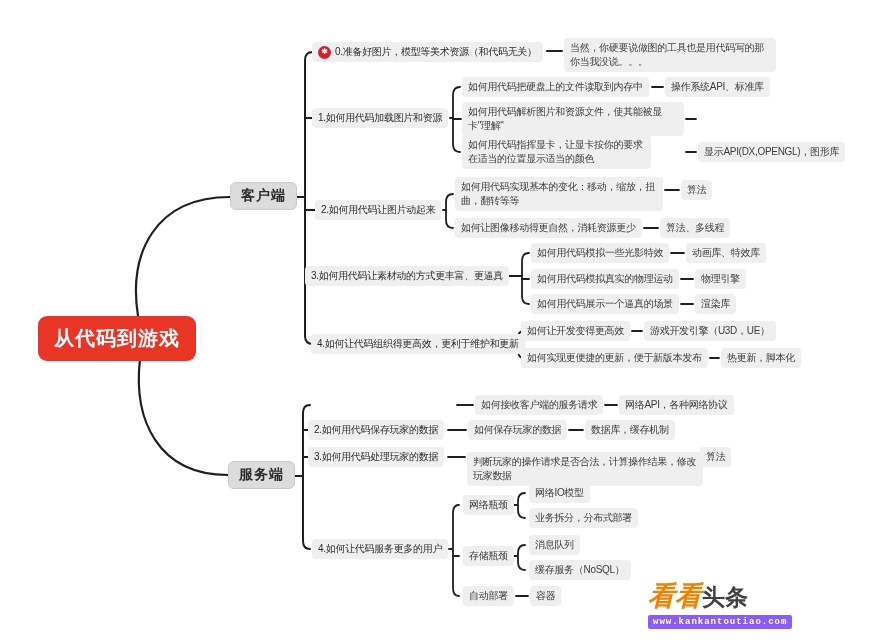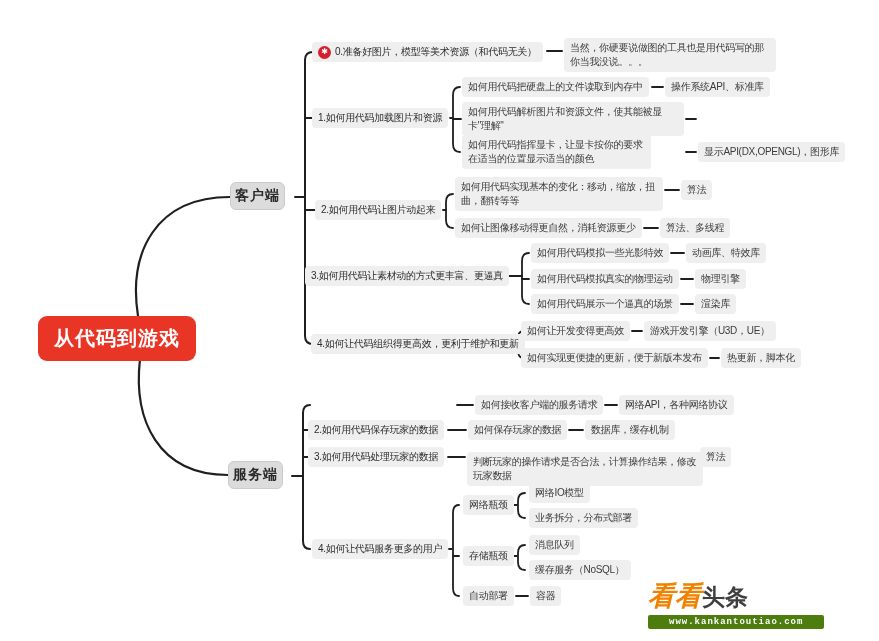--- a/index.html
+++ b/index.html
@@ -5,31 +5,31 @@
   html,body{margin:0;padding:0;background:#fff;font-family:"Liberation Sans","DejaVu Sans",sans-serif;}
   #canvas{position:relative;width:879px;height:641px;background:#ffffff;overflow:hidden;}
   #wires{position:absolute;left:0;top:0;width:879px;height:641px;}
   #wires path{fill:none;stroke:#1f1f1f;stroke-linecap:round;}
   .n{position:absolute;background:#efefef;color:#3c3c3c;font-size:10px;line-height:1.4;
      padding:3px 6px;border-radius:4px;white-space:nowrap;letter-spacing:-0.3px;box-sizing:border-box;}
   .wrap{white-space:normal;}
   .t{color:#2d2d2d;}
   .row{display:flex;align-items:center;gap:4px;}
   .branch{position:absolute;background:#dcdcdc;border:1px solid #cbcbcb;color:#2b2b2b;font-size:14px;
-     font-weight:bold;padding:4px 4px;border-radius:6px;letter-spacing:1px;box-sizing:border-box;}
+     font-weight:bold;padding:4px 10px;border-radius:6px;letter-spacing:1px;box-sizing:border-box;}
   .root{position:absolute;background:#e93526;color:#ffffff;font-size:20px;font-weight:bold;
      padding:9px 16px;border-radius:9px;letter-spacing:1px;}
   .pstar{display:inline-flex;align-items:center;justify-content:center;width:13px;height:13px;
      border-radius:50%;background:#d41f2c;color:#fff;font-size:8px;flex:0 0 13px;}
   .wm{position:absolute;left:648px;top:583px;}
   .wm-brand{line-height:1;}
   .wm-orange{color:#f08200;font-size:27px;font-weight:bold;font-style:italic;}
   .wm-dark{color:#3f3f3f;font-size:23px;font-weight:bold;}
-  .wm-url{margin-top:3px;background:#4d7c0f;color:#ffffff;font-family:"Liberation Mono","DejaVu Sans Mono",monospace;
-     font-size:9px;font-weight:bold;letter-spacing:1px;padding:2px 21px;border-radius:2px;display:inline-block;}
+  .wm-url{margin-top:3px;background:#8b5cf6;color:#ffffff;font-family:"Liberation Mono","DejaVu Sans Mono",monospace;
+     font-size:9px;font-weight:bold;letter-spacing:1px;padding:2px 5px;border-radius:2px;display:inline-block;}
 </style>
 </head>
 <body>
 
 <div id="canvas">
 
   <svg id="wires">
 
     <path d="M 138 316 C 128 252 156 197 230 197" stroke-width="2.2"></path>
     <path d="M 140 359 C 133 420 158 475 228 475" stroke-width="2.2"></path>

